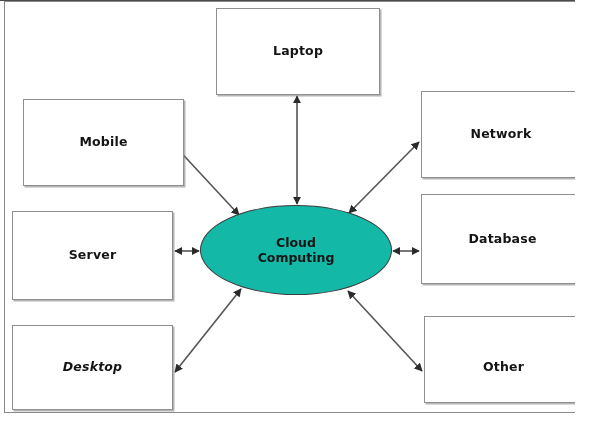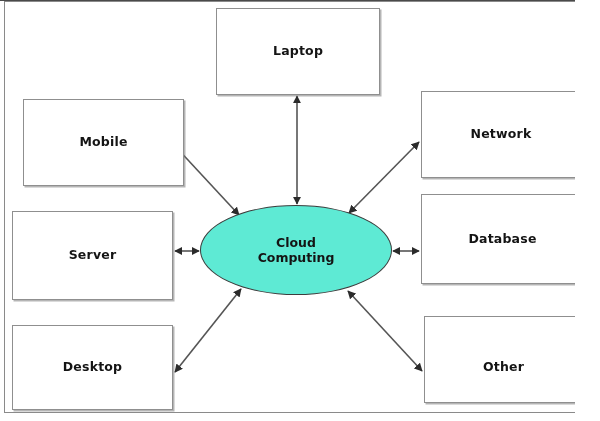--- a/index.html
+++ b/index.html
@@ -56,21 +56,21 @@
     font-weight: bold;
     font-size: 12.5px;
     color: #141414;
     letter-spacing: 0.2px;
     text-align: center;
     line-height: 1.18;
   }
   .hub {
     position: absolute;
     box-sizing: border-box;
-    background: #5eead4;
+    background: #14b8a6;
     border: 1.4px solid #3d3d3d;
     border-radius: 50%;
     display: flex;
     align-items: center;
     justify-content: center;
   }
   .hub-label {
     font-weight: bold;
     font-size: 12.5px;
     color: #141414;
@@ -116,21 +116,21 @@
       </div>
       <div class="node" style="left: 421px; top: 91px; width: 160px; height: 87px; border-color: rgb(143, 143, 143);">
         <span class="node-label" style="color: rgb(20, 20, 20);">Network</span>
       </div>
       <div class="node" style="left: 12px; top: 211px; width: 161px; height: 89px; border-color: rgb(143, 143, 143);">
         <span class="node-label" style="color: rgb(20, 20, 20);">Server</span>
       </div>
       <div class="node" style="left: 421px; top: 194px; width: 163px; height: 90px; border-color: rgb(143, 143, 143);">
         <span class="node-label" style="color: rgb(20, 20, 20);">Database</span>
       </div>
-      <div class="node" style="left: 12px; top: 325px; width: 161px; height: 85px; border-color: rgb(143, 143, 143);">
+      <div class="node" style="left: 12px; top: 325px; width: 161px; height: 85px; border-color: rgb(143, 143, 143); font-style: italic;">
         <span class="node-label" style="color: rgb(20, 20, 20);">Desktop</span>
       </div>
       <div class="node" style="left: 424px; top: 316px; width: 159px; height: 87px; border-color: rgb(143, 143, 143);">
         <span class="node-label" style="color: rgb(20, 20, 20); margin-top: 16px;">Other</span>
       </div>
     </div>
 
   <div class="hub" style="left: 200px; top: 205px; width: 192px; height: 90px; border-color: rgb(61, 61, 61);">
     <span class="hub-label">Cloud
 Computing</span>

